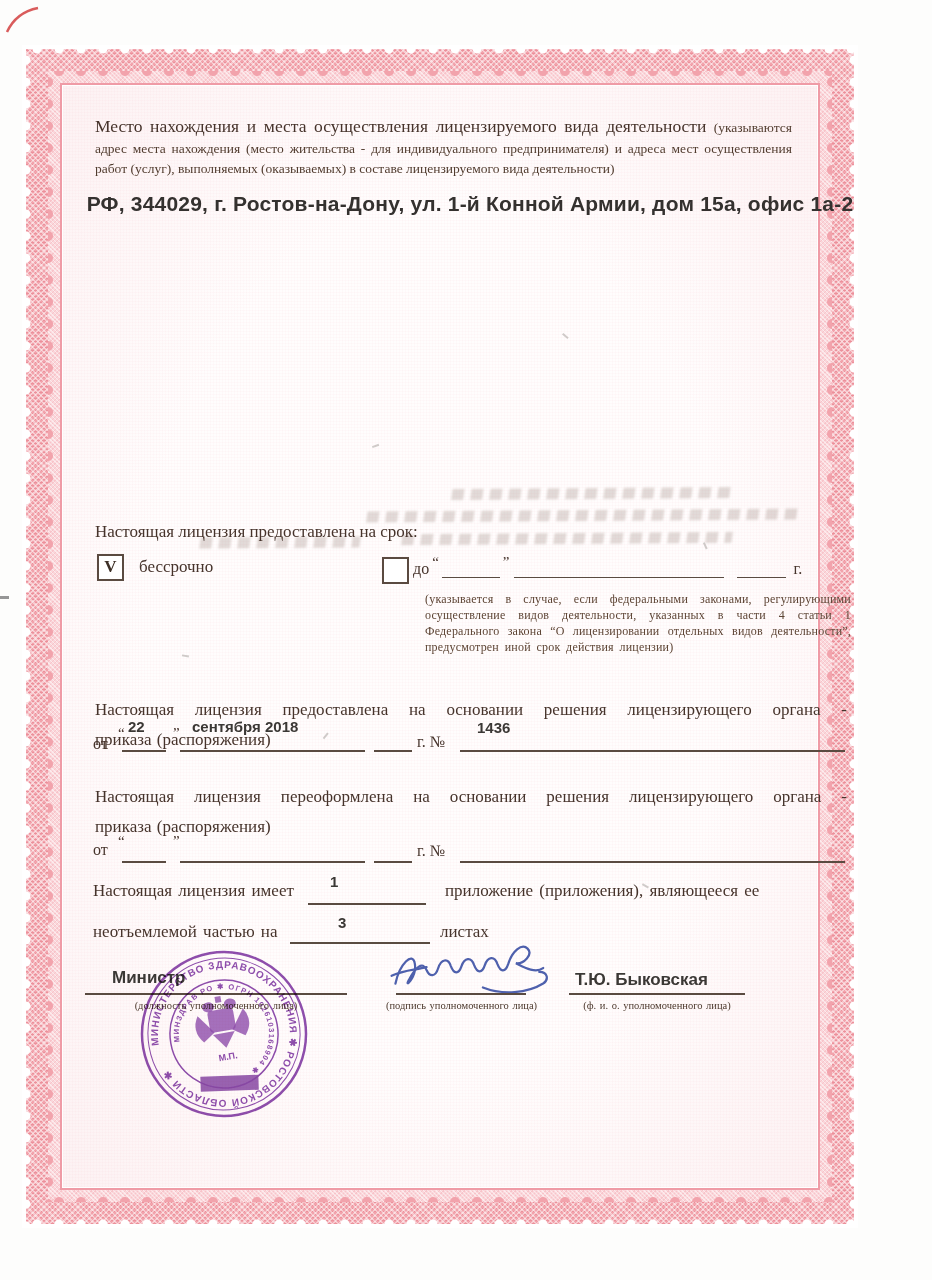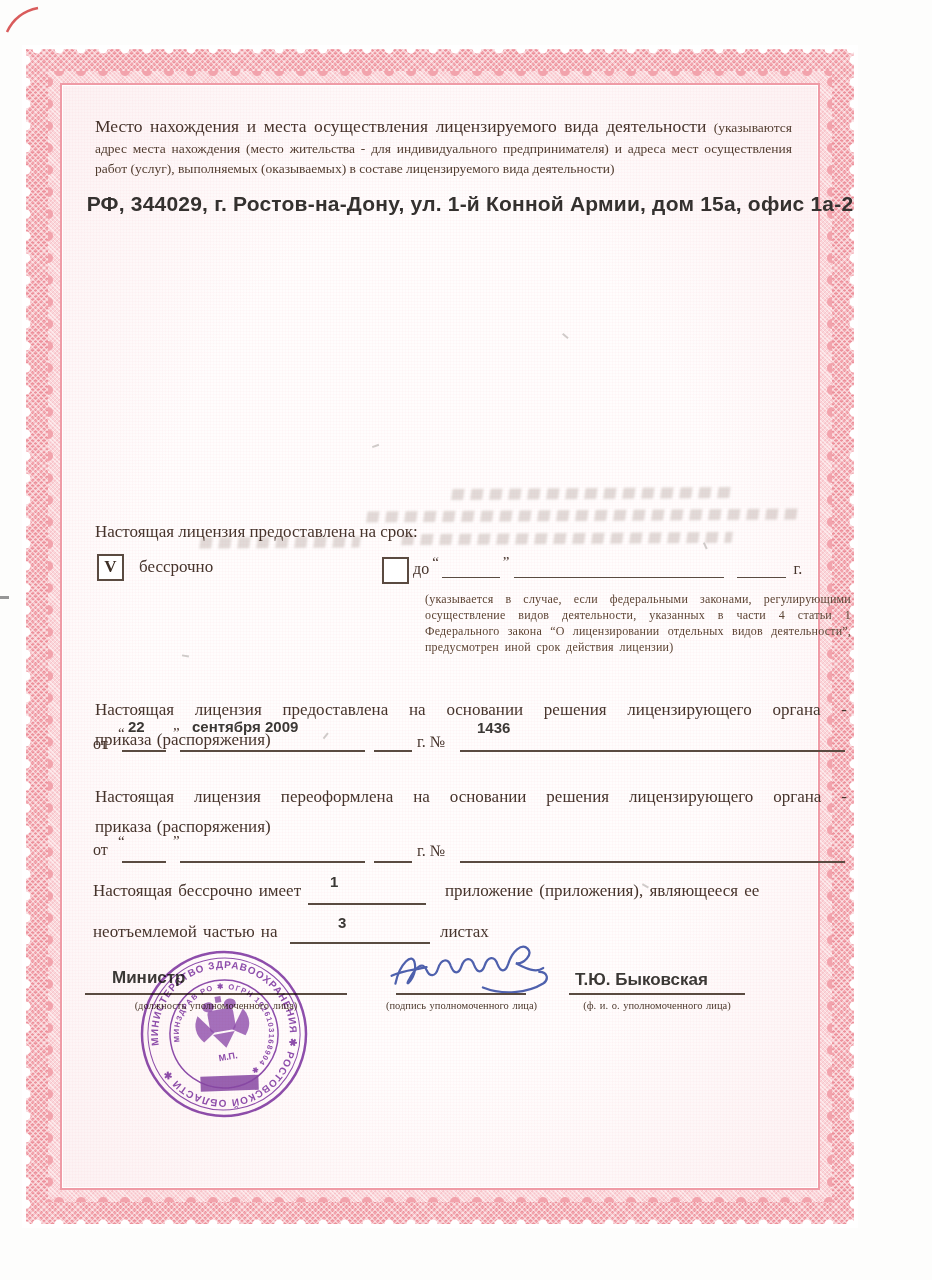--- a/index.html
+++ b/index.html
@@ -137,42 +137,42 @@
     <div class="abs para p-granted">
       <div class="jline">Настоящая лицензия предоставлена на основании решения лицензирующего органа -</div>
       <div>приказа (распоряжения)</div>
     </div>
 
     <span class="abs flabel" style="left:71px;top:690px;">от</span>
     <span class="abs q2" style="left:96px;top:680px;">“</span>
     <span class="abs val" style="left:106px;top:673px;">22</span>
     <div class="hline" style="left:100px;top:705px;width:44px;"></div>
     <span class="abs q2" style="left:151px;top:680px;">”</span>
-    <span class="abs val" style="left:170px;top:673px;">сентября 2009</span>
+    <span class="abs val" style="left:170px;top:673px;">сентября 2018</span>
     <div class="hline" style="left:158px;top:705px;width:185px;"></div>
     <div class="hline" style="left:352px;top:705px;width:38px;"></div>
     <span class="abs flabel" style="left:395px;top:688px;">г. №</span>
     <span class="abs val" style="left:455px;top:674px;">1436</span>
     <div class="hline" style="left:438px;top:705px;width:385px;"></div>
 
     <div class="abs para p-reissued">
       <div class="jline">Настоящая лицензия переоформлена на основании решения лицензирующего органа -</div>
       <div>приказа (распоряжения)</div>
     </div>
 
     <span class="abs flabel" style="left:71px;top:796px;">от</span>
     <span class="abs q2" style="left:96px;top:788px;">“</span>
     <div class="hline" style="left:100px;top:816px;width:44px;"></div>
     <span class="abs q2" style="left:151px;top:788px;">”</span>
     <div class="hline" style="left:158px;top:816px;width:185px;"></div>
     <div class="hline" style="left:352px;top:816px;width:38px;"></div>
     <span class="abs flabel" style="left:395px;top:797px;">г. №</span>
     <div class="hline" style="left:438px;top:816px;width:385px;"></div>
 
-    <span class="abs annex-txt" style="left:71px;top:836px;">Настоящая бессрочно имеет</span>
+    <span class="abs annex-txt" style="left:71px;top:836px;">Настоящая лицензия имеет</span>
     <span class="abs val" style="left:308px;top:828px;">1</span>
     <div class="hline" style="left:286px;top:858px;width:118px;"></div>
     <span class="abs annex-txt" style="left:423px;top:836px;">приложение (приложения), являющееся ее</span>
 
     <span class="abs annex-txt" style="left:71px;top:877px;">неотъемлемой частью на</span>
     <span class="abs val" style="left:316px;top:869px;">3</span>
     <div class="hline" style="left:268px;top:897px;width:140px;"></div>
     <span class="abs annex-txt" style="left:418px;top:877px;">листах</span>
 
     <span class="abs sig-val" style="left:90px;top:923px;">Министр</span>

